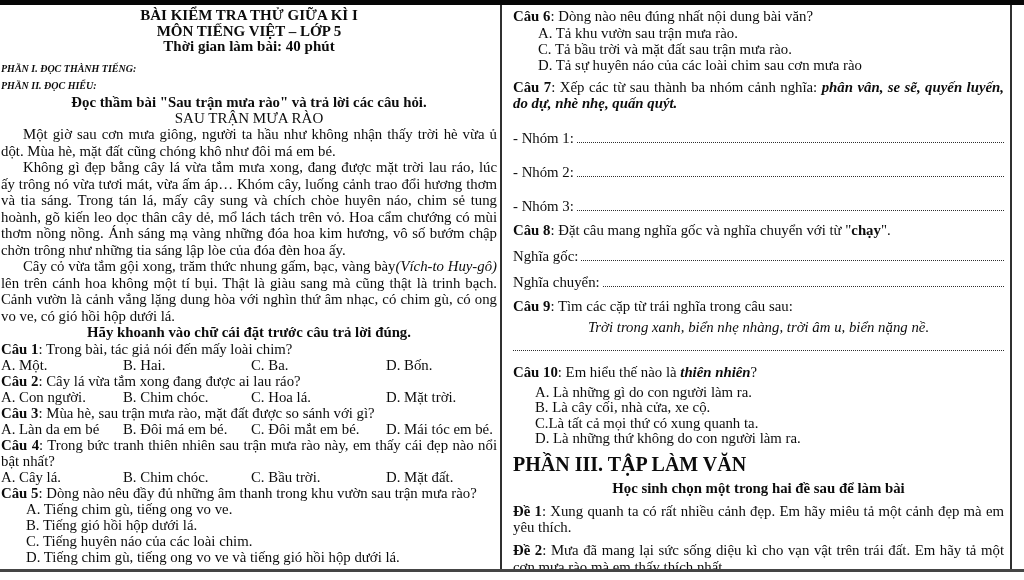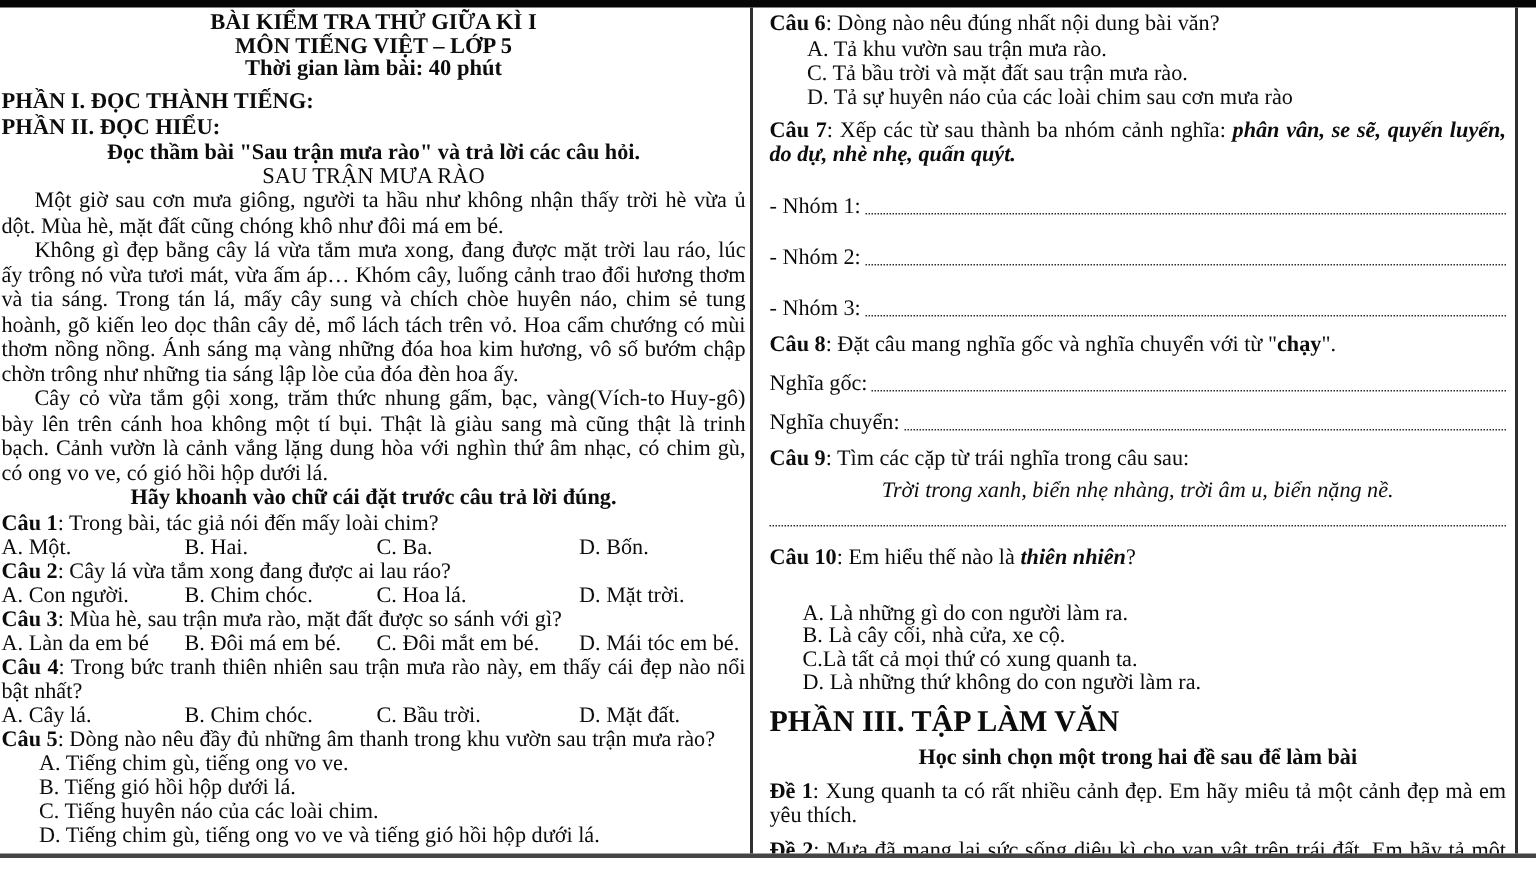--- a/index.html
+++ b/index.html
@@ -12,43 +12,43 @@
   .topbar{position:absolute;top:0;left:0;width:1024px;height:5px;background:#060606;}
   .bottombar{position:absolute;top:569px;left:0;width:1024px;height:2.5px;background:#454545;}
   .doc{position:absolute;top:5px;left:0;width:1012px;height:564px;display:flex;}
   .col{box-sizing:border-box;height:100%;overflow:hidden;}
   .col-left{width:502px;border-right:2px solid #303030;padding:3px 3px 0 1px;}
   .col-right{flex:1;border-right:2px solid #303030;padding:3px 6px 0 11px;font-family:Liberation Serif, serif;}
   .b{font-weight:bold;}
   .bi{font-weight:bold;font-style:italic;}
   .center{text-align:center;}
   .hline{font-size:15px;line-height:15.5px;}
-  .part{font-size:15px;line-height:17px;}
+  .part{font-size:10px;line-height:17px;font-style:italic;}
   .part1{margin-top:5px;}
   .rinstr{line-height:16px;}
   .ptitle{font-size:15px;line-height:16.5px;}
   .para{margin:0;text-align:justify;text-indent:22px;}
-  .para .author{float:right;text-indent:0;}
+  .para .author{float:right;font-style:italic;text-indent:0;}
   .mcinstr{line-height:16.5px;}
   .qtext{text-align:justify;line-height:16px;}
   .optrow{display:grid;grid-template-columns:122px 128px 135px 1fr;line-height:16px;}
   .optlist{padding-left:25px;line-height:16px;}
   .optlist div{line-height:16px;}
   .rcol .qtext{line-height:16.5px;}
   .q7{margin-top:6px;}
   .ansline{display:flex;margin-top:18px;line-height:16px;}
   .ansline .lbl{white-space:nowrap;}
   .leader{flex:1;border-bottom:1.6px dotted #2e2e2e;margin:0 0 3px 3px;}
   .q8{margin-top:8px;}
   .q8lines .ansline{margin-top:10px;}
   .q9{margin-top:8px;}
   .sentence{margin-top:4px;text-align:center;font-style:italic;line-height:16.5px;}
   .dotline{margin-top:14px;border-bottom:1.6px dotted #2e2e2e;height:1px;}
   .q10{margin-top:13px;}
-  .q10opts{margin-top:21px;padding-left:22px;}
+  .q10opts{margin-top:4px;padding-left:22px;}
   .q10opts div{line-height:15.5px;}
   .part3h{margin-top:9px;font-size:20px;line-height:17px;}
   .part3i{margin-top:7px;line-height:16.5px;}
   .topic{margin-top:7px;text-align:justify;line-height:16.2px;}
 </style>
 </head>
 <body>
 
 <div class="topbar"></div>
 

